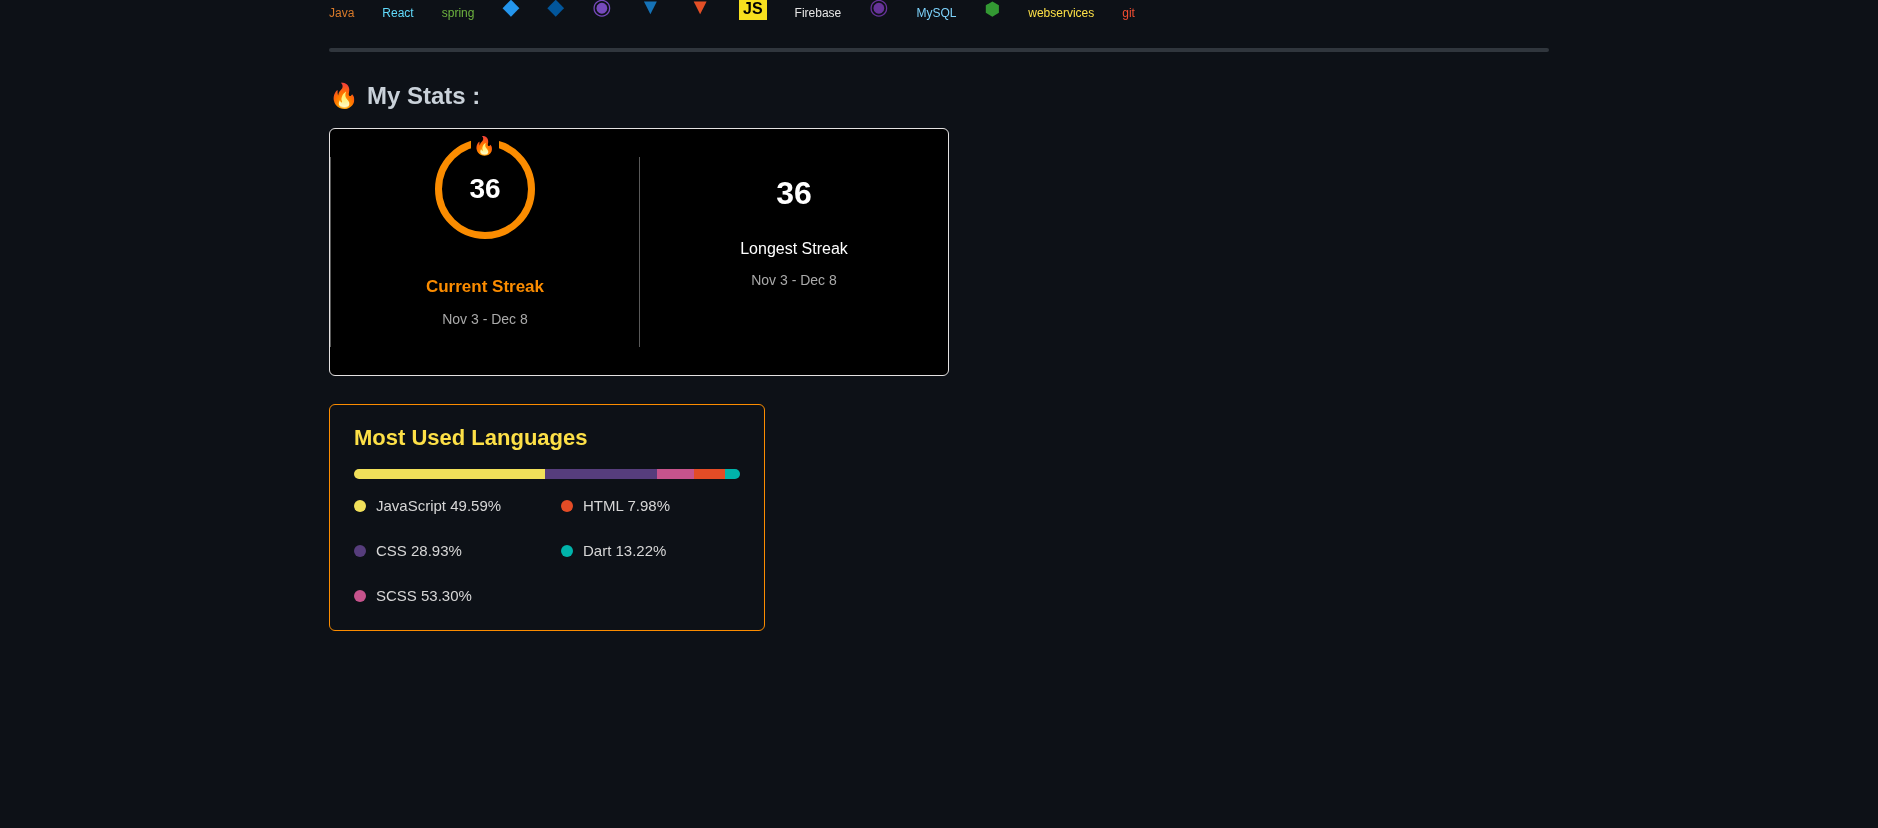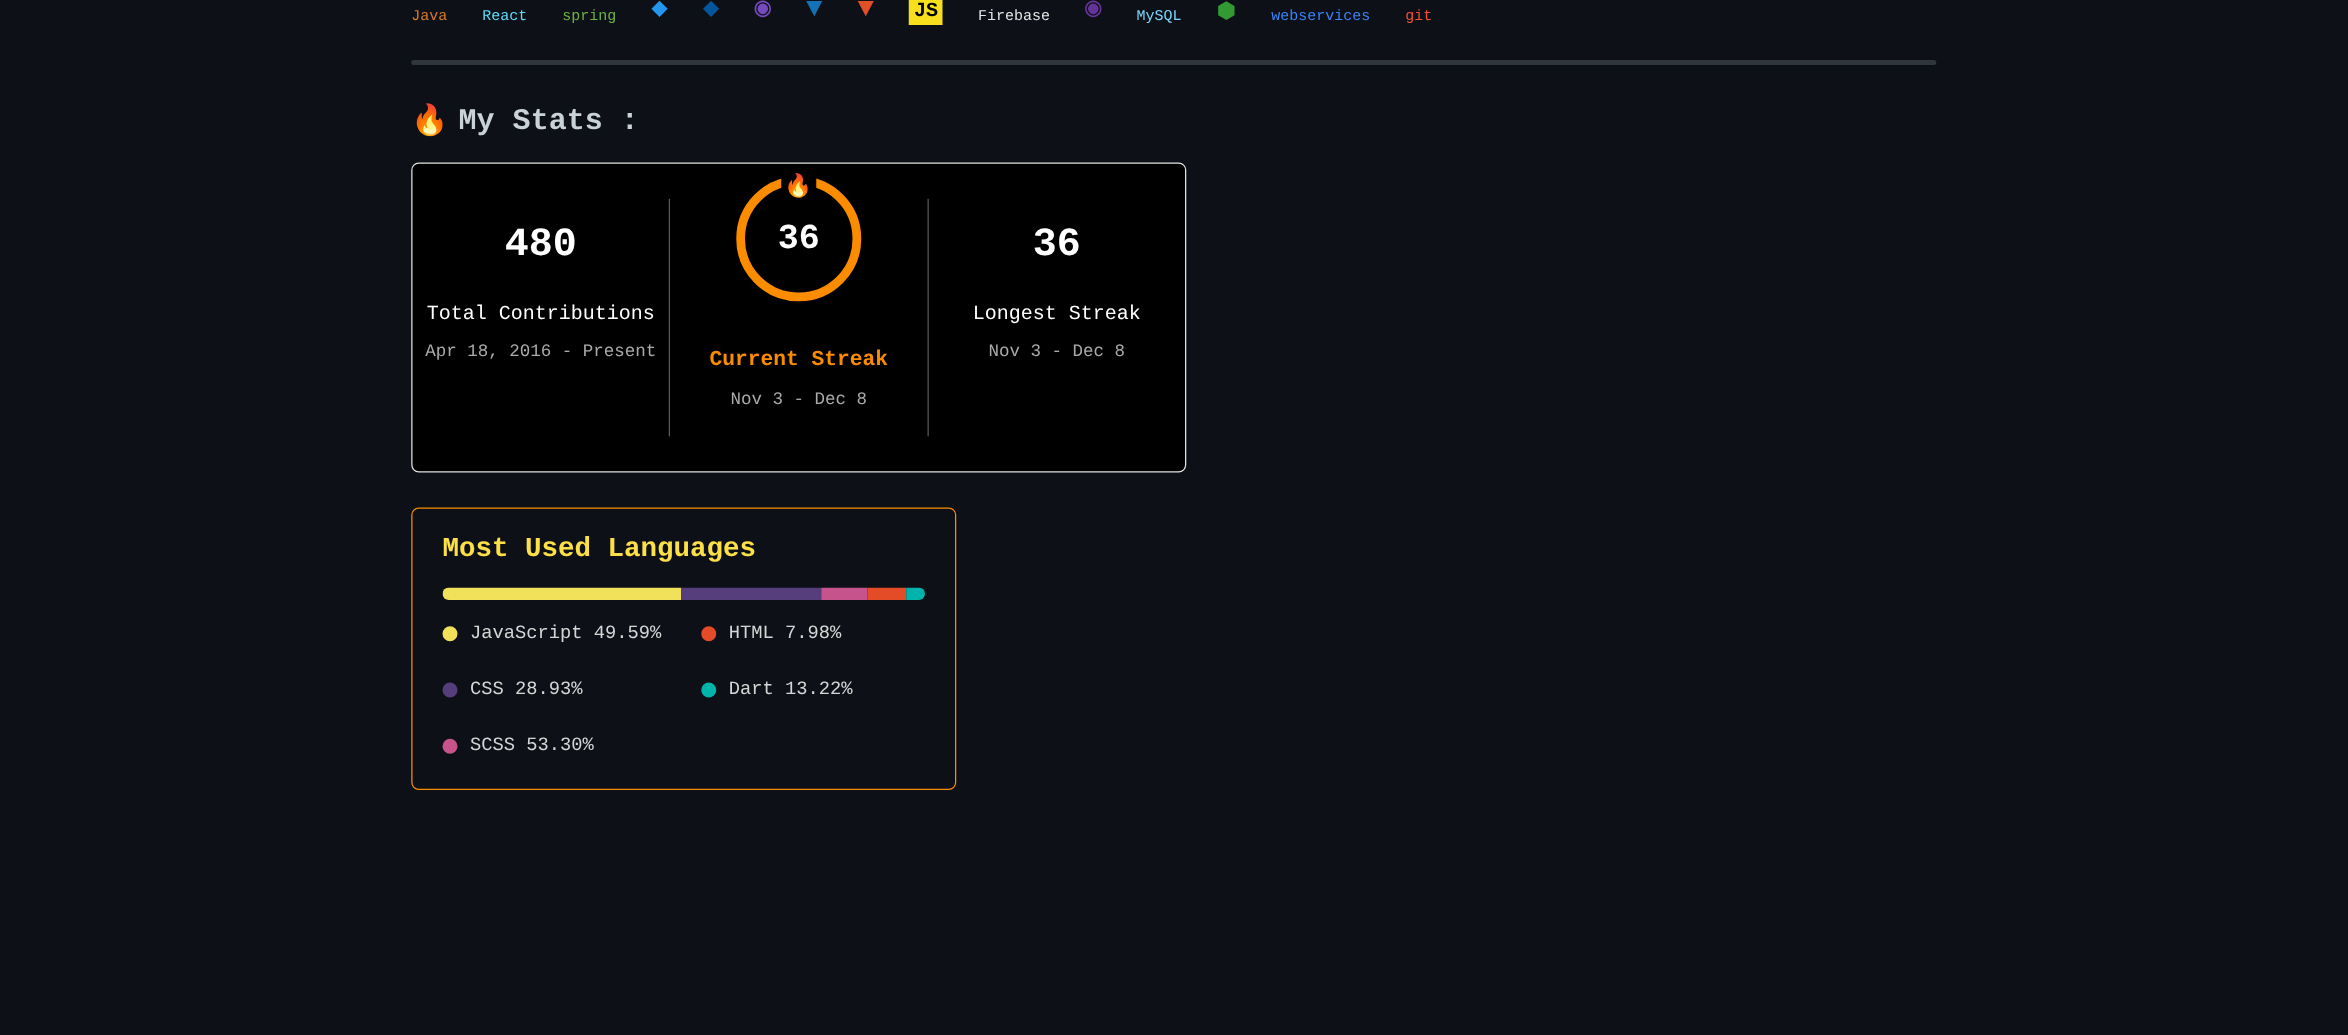--- a/index.html
+++ b/index.html
@@ -6,37 +6,36 @@
 body {
   background: #0d1117;
   font-family: -apple-system, BlinkMacSystemFont, "Segoe UI", Helvetica, Arial, sans-serif;
   color: #c9d1d9;
   padding: 0 20px 40px 20px;
 }
 .inner {
   max-width: 1520px;
   margin: 0 auto;
   padding: 0 150px;
-  font-family: Liberation Mono, monospace;
 }
 .tech-row {
   display: flex;
   align-items: flex-end;
   gap: 28px;
   height: 20px;
   overflow: hidden;
   margin-bottom: 28px;
 }
 .tech-item { display:flex; flex-direction:column; align-items:center; font-size:12px; }
 .tech-item.java span{ color:#d87a2a; } 
 .tech-item.react span{ color:#61dafb; }
 .tech-item.spring span{ color:#6db33f; }
 .tech-item.firebase span{ color:#e5e5e5; }
 .tech-item.mysql span{ color:#7dd3fc; }
-.tech-item.aws span{ color:#3b82f6; }
+.tech-item.aws span{ color:#fde047; }
 .tech-item.git span{ color:#f14e32; }
 .badge-js { background:#f7df1e; color:#000; font-weight:700; padding:2px 4px; font-size:16px; }
 
 hr.divider {
   border:none;
   height:4px;
   background:#30363d;
   border-radius:2px;
   margin-bottom: 30px;
 }
@@ -146,25 +145,20 @@
   </div>
 
   <hr class="divider">
 
   <h2 class="stats-heading">
     <span>🔥</span>
     <span>My Stats :</span>
   </h2>
 
   <div class="streak-card">
-    <div class="streak-col">
-      <div class="big">480</div>
-      <div class="label">Total Contributions</div>
-      <div class="sub">Apr 18, 2016 - Present</div>
-    </div>
     <div class="vd"></div>
     <div class="streak-col streak-center">
       <div class="ring">
         <div class="fire-notch">
             <span style="font-size:18px;">🔥</span>
           </div>
         <div class="big-c">36</div>
       </div>
       <div class="label-o">Current Streak</div>
       <div class="sub">Nov 3 - Dec 8</div>

